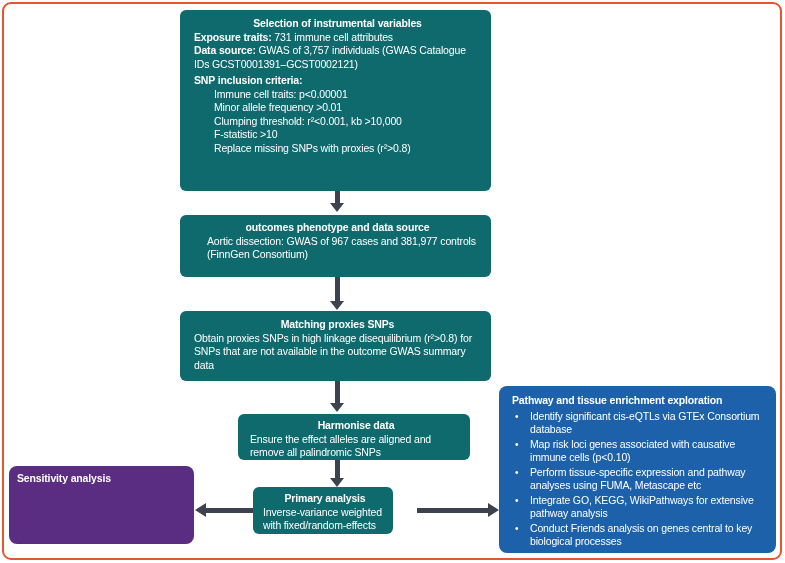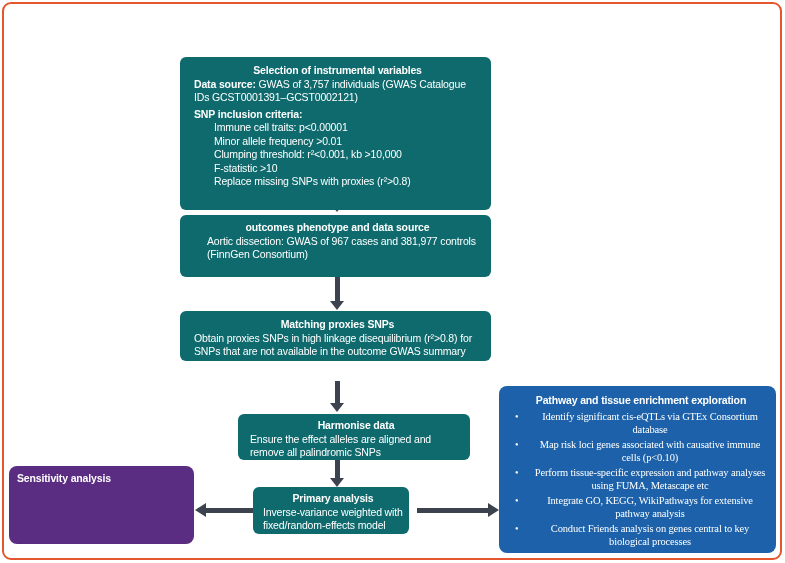--- a/index.html
+++ b/index.html
@@ -16,33 +16,33 @@
   .node{
     position:absolute;color:#fff;font-size:10.5px;line-height:13.5px;
     letter-spacing:-0.15px;box-sizing:border-box;
   }
   .teal{background:var(--teal,#0e6a6d);border-radius:6px;}
   .purple{background:var(--purple,#5b2d82);border-radius:8px;}
   .blue{background:var(--blue,#1c61a9);border-radius:8px;}
   .node .title{font-weight:700;}
   .t-center{text-align:center;}
   
-  #box-selection{left:180px;top:10px;width:311px;height:153px;padding:7px 10px 6px 14px;margin-top:47px;}
+  #box-selection{left:180px;top:10px;width:311px;height:181px;padding:7px 10px 6px 14px;}
   #box-extract{left:180px;top:215px;width:311px;height:62px;padding:6px 10px 0 14px;}
-  #box-matching{left:180px;top:311px;width:311px;height:50px;padding:7px 10px 0 14px;}
+  #box-matching{left:180px;top:311px;width:311px;height:70px;padding:7px 10px 0 14px;}
   #box-harmonise{left:238px;top:414px;width:232px;height:46px;padding:5px 8px 0 12px;}
-  #box-primary{left:253px;top:487px;width:156px;height:47px;padding:5px 6px 0 10px;}
+  #box-primary{left:253px;top:487px;width:140px;height:47px;padding:5px 6px 0 10px;}
   #box-sensitivity{left:9px;top:466px;width:185px;height:78px;padding:6px 4px 4px 8px;}
-  #box-pathway{left:499px;top:386px;width:277px;height:167px;padding:8px 6px 0 13px;text-align:center;}
+  #box-pathway{left:499px;top:386px;width:277px;height:167px;padding:8px 6px 0 13px;}
   .criteria-list{margin-left:20px;}
   .section-gap{margin-top:3px;}
   .indent13{margin-left:13px;}
   
   ul.bullets{list-style:none;margin:2px 0 0 0;padding:0;}
-  ul.bullets li{position:relative;padding-left:22px;margin-bottom:2px;font-family:Liberation Serif, serif;}
+  ul.bullets li{position:relative;padding-left:22px;margin-bottom:2px;}
   #box-pathway ul.bullets li{margin-left:4px;padding-left:14px;margin-bottom:2px;line-height:13px;}
   ul.bullets li::before{
     content:"\2022";position:absolute;left:4px;top:0;font-size:10px;color:#fff;
   }
   #box-pathway ul.bullets li::before{left:-1px;}
   
   .stem-v{position:absolute;width:5px;background:var(--arrow,#3d434e);}
   .stem-h{position:absolute;height:5px;background:var(--arrow,#3d434e);}
   .head-down{position:absolute;width:0;height:0;
     border-left:7px solid transparent;border-right:7px solid transparent;
@@ -74,20 +74,21 @@
   <div class="head-down" style="left:330px;top:478px;"></div>
 
   <div class="stem-h" style="left:205px;top:508px;width:48px;"></div>
   <div class="head-left" style="left:195px;top:503px;"></div>
 
   <div class="stem-h" style="left:417px;top:508px;width:72px;"></div>
   <div class="head-right" style="left:488px;top:503px;"></div>
 
   <div class="node teal" id="box-selection">
     <div class="title t-center">Selection of instrumental variables</div>
+    <div><span class="title">Exposure traits:</span><span> 731 immune cell attributes</span></div>
     <div><span class="title">Data source:</span><span> GWAS of 3,757 individuals (GWAS Catalogue IDs GCST0001391–GCST0002121)</span></div>
     <div class="title section-gap">SNP inclusion criteria:</div>
     <div class="criteria-list">
       <div>Immune cell traits: p&lt;0.00001</div>
       <div>Minor allele frequency &gt;0.01</div>
       <div>Clumping threshold: r²&lt;0.001, kb &gt;10,000</div>
       <div>F-statistic &gt;10</div>
       <div>Replace missing SNPs with proxies (r²&gt;0.8)</div>
     </div>
   </div>

